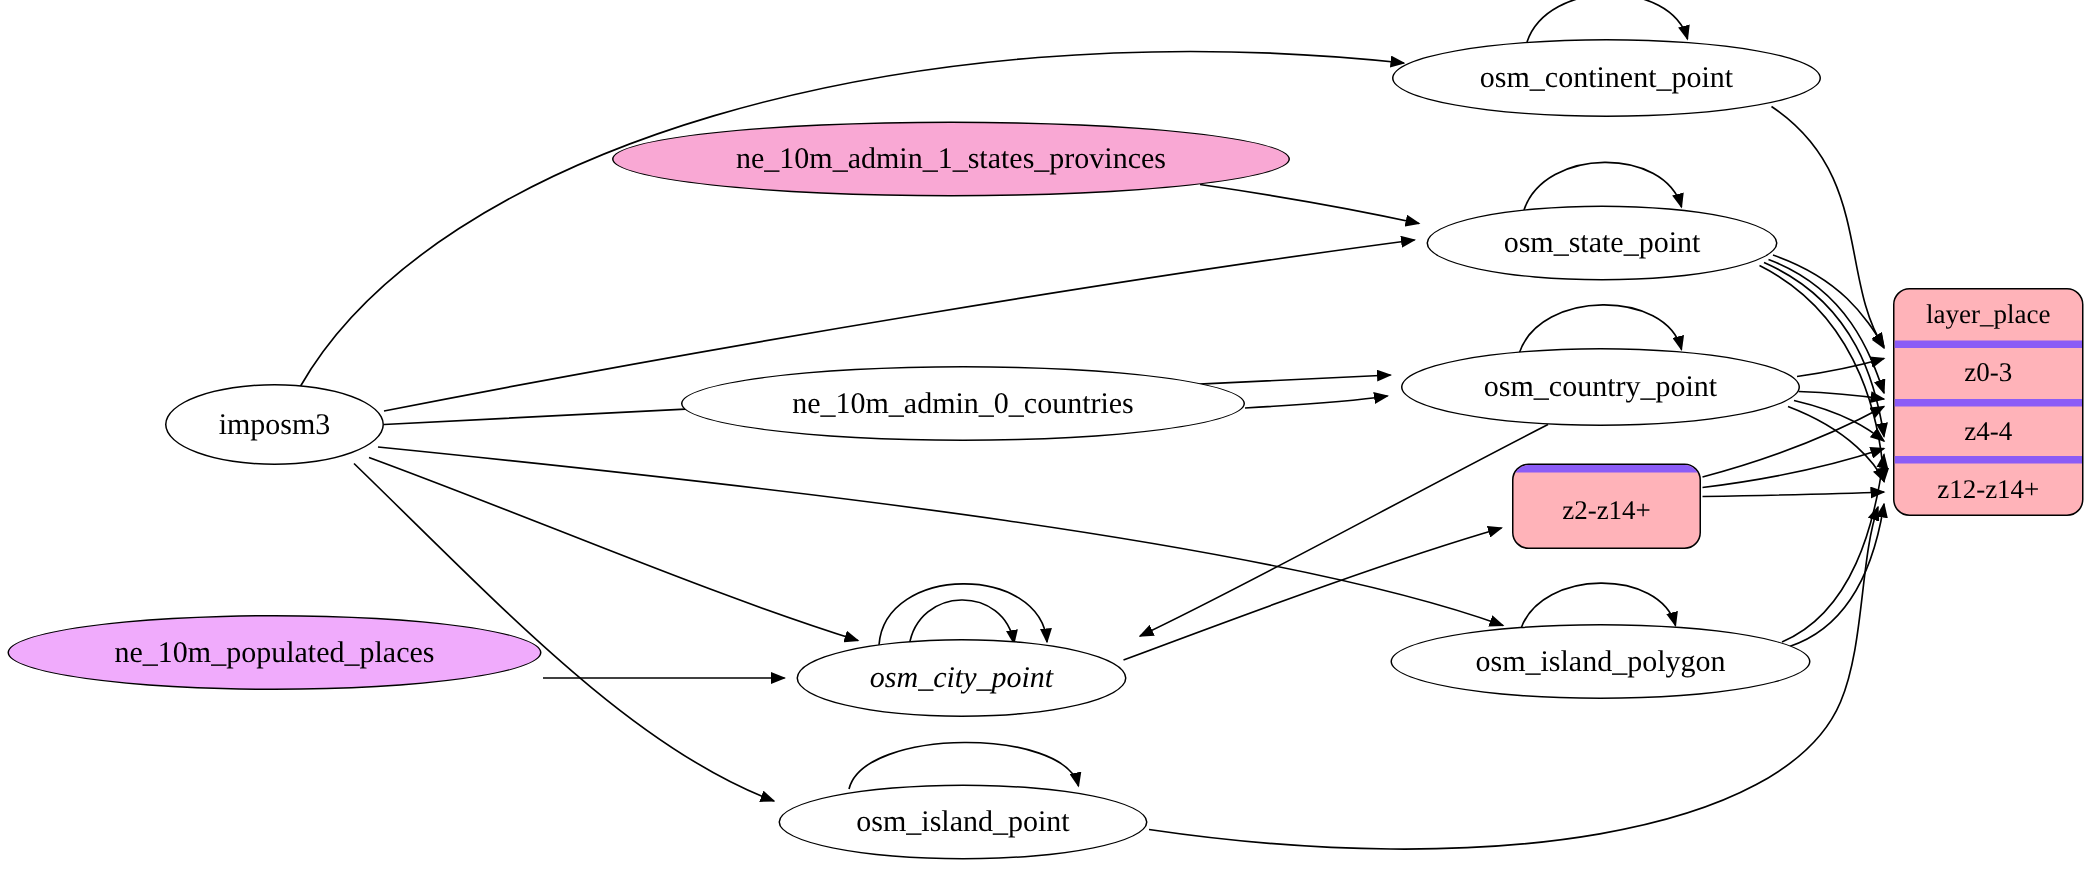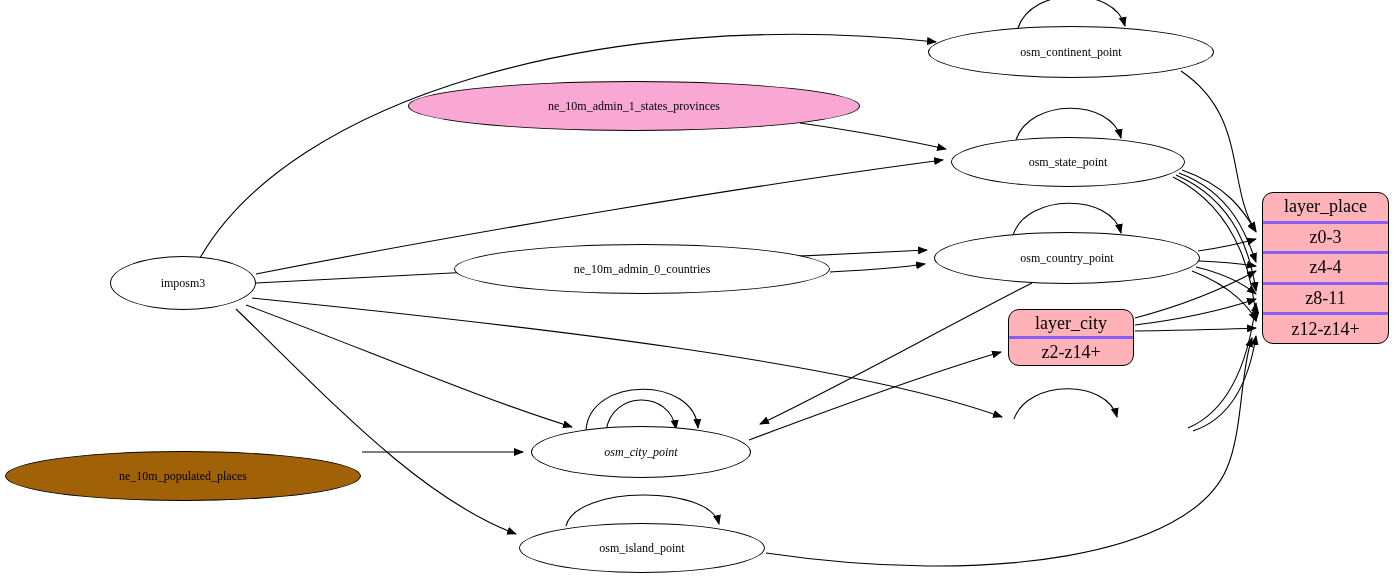--- a/index.html
+++ b/index.html
@@ -12,38 +12,38 @@
     overflow:hidden;
   }
   #edge-layer{position:absolute;left:0;top:0;width:1395px;height:580px;}
   .edge{fill:none;stroke:#000;stroke-width:1.1px;}
   .node-ellipse{
     position:absolute;
     background:#fff;
     border:1px solid #000;
     border-radius:50%;
     display:flex;align-items:center;justify-content:center;
-    font-size:12px;white-space:nowrap;
+    font-size:20px;white-space:nowrap;
     box-sizing:border-box;
   }
   .node-record{
     position:absolute;
     border:1px solid #000;
     border-radius:11px;
     overflow:hidden;
     display:flex;flex-direction:column;
     font-size:18px;
     box-sizing:border-box;
   }
   .record-title,.record-row{
     flex:1;
     display:flex;align-items:center;justify-content:center;
     white-space:nowrap;
   }
-  .record-row{border-top:3px solid #8b5cf6;}
+  .record-row{border-top:5px solid #8b5cf6;}
 </style>
 </head>
 <body>
 
 <div id="canvas">
   <svg id="edge-layer" xmlns="http://www.w3.org/2000/svg">
     <defs>
       <marker id="arrow" markerWidth="10" markerHeight="8" refX="9" refY="4" orient="auto" markerUnits="userSpaceOnUse">
         <path d="M0,0 L10,4 L0,8 z" fill="#000"></path>
       </marker>
@@ -84,42 +84,43 @@
     </svg>
 <div class="node-ellipse" style="left: 110px; top: 256px; width: 146px; height: 54px; background: rgb(255, 255, 255);">
       <span>imposm3</span>
     </div>
     <div class="node-ellipse" style="left: 408px; top: 81px; width: 452px; height: 50px; background: #f9a8d4;">
       <span>ne_10m_admin_1_states_provinces</span>
     </div>
     <div class="node-ellipse" style="left: 454px; top: 244px; width: 376px; height: 50px; background: rgb(255, 255, 255);">
       <span>ne_10m_admin_0_countries</span>
     </div>
-    <div class="node-ellipse" style="left: 5px; top: 451px; width: 356px; height: 50px; background: #a16207;">
+    <div class="node-ellipse" style="left: 5px; top: 410px; width: 356px; height: 50px; background: #f0abfc;">
       <span>ne_10m_populated_places</span>
     </div>
     <div class="node-ellipse" style="left: 928px; top: 26px; width: 286px; height: 52px; background: rgb(255, 255, 255);">
       <span>osm_continent_point</span>
     </div>
     <div class="node-ellipse" style="left: 951px; top: 137px; width: 234px; height: 50px; background: rgb(255, 255, 255);">
       <span>osm_state_point</span>
     </div>
     <div class="node-ellipse" style="left: 934px; top: 232px; width: 266px; height: 52px; background: rgb(255, 255, 255);">
       <span>osm_country_point</span>
     </div>
     <div class="node-ellipse" style="left: 531px; top: 426px; width: 220px; height: 52px; background: rgb(255, 255, 255); font-style: italic;">
       <span>osm_city_point</span>
     </div>
+    <div class="node-ellipse" style="left: 927px; top: 416px; width: 280px; height: 50px; background: rgb(255, 255, 255);">
+      <span>osm_island_polygon</span>
+    </div>
     <div class="node-ellipse" style="left: 519px; top: 523px; width: 246px; height: 50px; background: rgb(255, 255, 255);">
       <span>osm_island_point</span>
     </div>
     <div class="node-record" style="left: 1008px; top: 309px; width: 126px; height: 57px; background: rgb(255, 179, 185);">
-      <div class="record-title">layer_city</div>
       <div class="record-row">z2-z14+</div>
     </div>
     <div class="node-record" style="left: 1262px; top: 192px; width: 127px; height: 152px; background: rgb(255, 179, 185);">
       <div class="record-title">layer_place</div>
       <div class="record-row">z0-3</div>
       <div class="record-row">z4-4</div>
-      <div class="record-row">z8-11</div>
       <div class="record-row">z12-z14+</div>
     </div>
   </div>
 
 </body></html>

